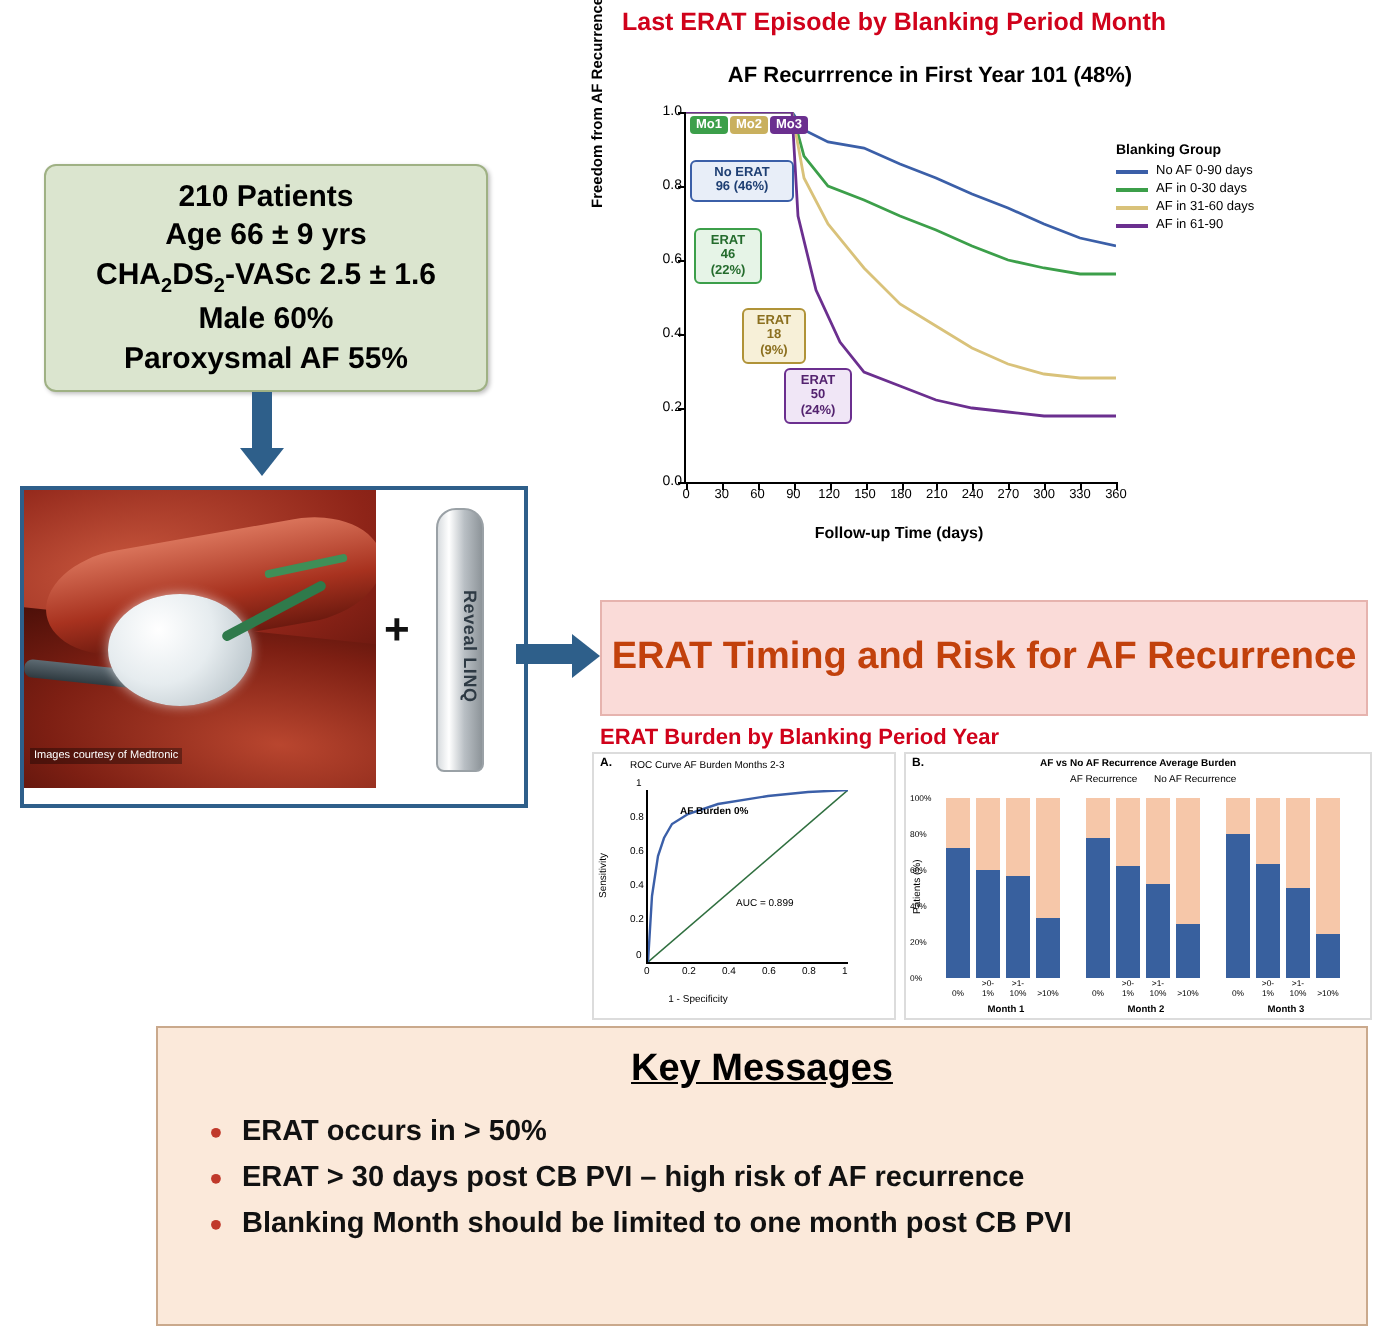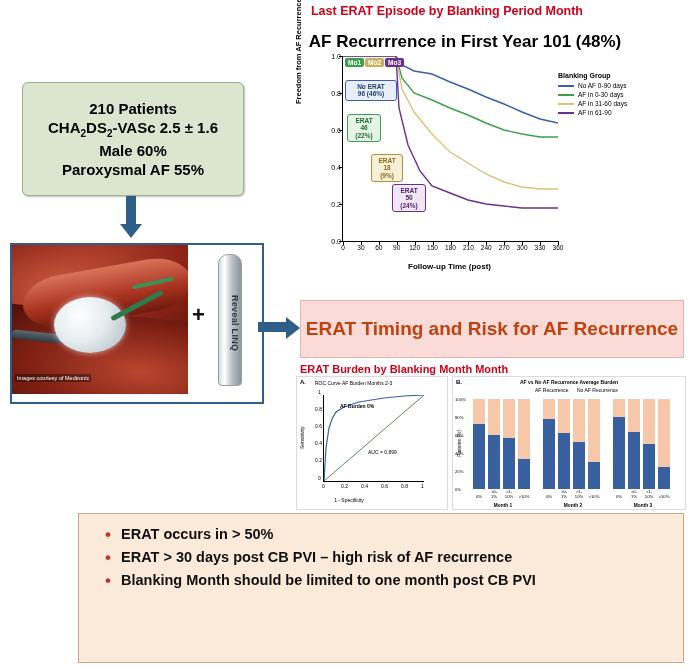--- a/index.html
+++ b/index.html
@@ -30,21 +30,21 @@
   .catheter2{position:absolute;left:96px;top:58px;width:58px;height:5px;background:#2f7a4b;border-radius:3px;transform:rotate(-28deg);}
   .catheter3{position:absolute;left:120px;top:36px;width:42px;height:4px;background:#3f8f57;border-radius:3px;transform:rotate(-12deg);}
   #image-credit{position:absolute;left:15px;top:374px;font-size:5.5px;color:#fff;background:rgba(0,0,0,.35);padding:1px 2px;}
   #plus-sign{left:192px;top:302px;font-size:22px;font-weight:bold;color:#111;}
   #linq{left:214px;top:248px;width:30px;height:142px;}
   .linq-body{position:absolute;left:4px;top:6px;width:22px;height:130px;border-radius:10px 10px 4px 4px;background:linear-gradient(90deg,#d9dde0 0%,#ffffff 25%,#b9bfc4 60%,#8d9499 100%);border:1px solid #9aa1a6;}
   .linq-label{position:absolute;left:4px;top:40px;width:22px;height:70px;color:#2e3a44;font-size:9px;font-weight:bold;writing-mode:vertical-rl;text-align:center;letter-spacing:.3px;}
 
   
   #title-top{left:282px;top:4px;width:330px;text-align:center;color:#d0021b;font-weight:bold;font-size:12.5px;}
-  #km-title{left:300px;top:32px;width:330px;text-align:center;color:#000;font-weight:bold;font-size:17px;}
+  #km-title{left:300px;top:32px;width:330px;text-align:center;color:#000;font-weight:bold;font-size:11px;}
 
   
   #banner{left:300px;top:300px;width:382px;height:56px;background:#fadbd8;border:1px solid #e6b3ae;display:flex;align-items:center;justify-content:center;}
   #banner span{color:#c2410c;font-weight:bold;font-size:19px;text-align:center;line-height:1.2;}
 
   #erat-burden-title{left:300px;top:363px;width:382px;color:#d0021b;font-weight:bold;font-size:11px;}
 
   
   #key-box{left:78px;top:513px;width:604px;height:148px;background:#fbe9da;border:1px solid #caa98c;}
   #key-title{text-align:center;font-weight:bold;font-size:19px;margin-top:10px;text-decoration:underline;}
@@ -82,20 +82,21 @@
   .bar-mlab{position:absolute;bottom:1px;font-size:4.8px;text-align:center;font-weight:bold;}
   .bar-ylab{position:absolute;left:2px;font-size:4.2px;transform:translateY(-50%);}
   .bar-title{position:absolute;top:2px;width:100%;text-align:center;font-size:5px;font-weight:bold;}
   .panel-letter{position:absolute;font-size:6px;font-weight:bold;}
 </style>
 </head>
 <body>
 
 <div class="abs" id="patients-box">
   <div>210 Patients</div>
+  <div>Age 66 ± 9 yrs</div>
   <div>
     <span>CHA</span><sub>2</sub><span>DS</span><sub>2</sub><span>-VASc 2.5 ± 1.6</span>
   </div>
   <div>Male 60%</div>
   <div>Paroxysmal AF 55%</div>
 </div>
 
 <div class="abs arrow-shaft" style="left:126px;top:196px;width:10px;height:30px;"></div>
 <div class="abs arrow-head-down" style="left:120px;top:224px;"></div>
 
@@ -182,21 +183,21 @@
     <div class="km-annot" style="left:4px;top:58px;width:26px;border:1px solid #3c9f4a;background:#e6f4e7;color:#246b2d;">
       <span>ERAT</span><br><span>46</span><br><span>(22%)</span>
     </div>
     <div class="km-annot" style="left:28px;top:98px;width:24px;border:1px solid #b09338;background:#f7f0d8;color:#8b6f1f;">
       <span>ERAT</span><br><span>18</span><br><span>(9%)</span>
     </div>
     <div class="km-annot" style="left:49px;top:128px;width:26px;border:1px solid #6b2f8f;background:#f0e6f6;color:#53236f;">
       <span>ERAT</span><br><span>50</span><br><span>(24%)</span>
     </div>
   </div>
-  <div id="xtitle">Follow-up Time (post)</div>
+  <div id="xtitle">Follow-up Time (days)</div>
 
   <div class="legend-box">
     <div class="legend-title">Blanking Group</div>
     <div class="legend-row">
         <span class="legend-swatch" style="background:#3b5fa8;"></span>
         <span>No AF 0-90 days</span>
       </div>
     <div class="legend-row">
         <span class="legend-swatch" style="background:#3c9f4a;"></span>
         <span>AF in 0-30 days</span>
@@ -209,21 +210,21 @@
         <span class="legend-swatch" style="background:#6b2f8f;"></span>
         <span>AF in 61-90</span>
       </div>
   </div>
 </div>
 
 <div class="abs" id="banner">
   <span>ERAT Timing and Risk for AF Recurrence</span>
 </div>
 
-<div class="abs" id="erat-burden-title">ERAT Burden by Blanking Month Month</div>
+<div class="abs" id="erat-burden-title">ERAT Burden by Blanking Period Year</div>
 
 <div class="abs" id="roc-wrap">
   <div class="panel-letter" style="left:3px;top:2px;">A.</div>
   <div class="roc-tiny" style="left:18px;top:3px;">ROC Curve AF Burden Months 2-3</div>
   <div class="roc-tiny" style="left:2px;top:72px;transform:rotate(-90deg);transform-origin:left top;">Sensitivity</div>
   <div id="roc-plot">
     <svg width="100" height="86" viewBox="0 0 100 86" style="position:absolute;left:0;top:0;">
       <polyline fill="none" stroke="#2f6f3f" stroke-width="0.8" points="0,86 100,0"></polyline>
       <polyline fill="none" stroke="#3b5fa8" stroke-width="1.2" points="0,86 2,53 5,33 8,24 12,17 20,12 35,7 60,3 80,1 100,0"></polyline>
     </svg>
@@ -314,18 +315,19 @@
       </div>
   </div>
   <div class="bar-xlab" style="left:160px;">0%</div>
   <div class="bar-xlab" style="left:175px;">&gt;0-1%</div>
   <div class="bar-xlab" style="left:190px;">&gt;1-10%</div>
   <div class="bar-xlab" style="left:205px;">&gt;10%</div>
   <div class="bar-mlab" style="left:160px;width:60px;">Month 3</div>
 </div>
 
 <div class="abs" id="key-box">
+  <div id="key-title">Key Messages</div>
   <ul id="key-list">
     <li>ERAT occurs in &gt; 50%</li>
     <li>ERAT &gt; 30 days post CB PVI – high risk of AF recurrence</li>
     <li>Blanking Month should be limited to one month post CB PVI</li>
   </ul>
 </div>
 
 </body></html>

